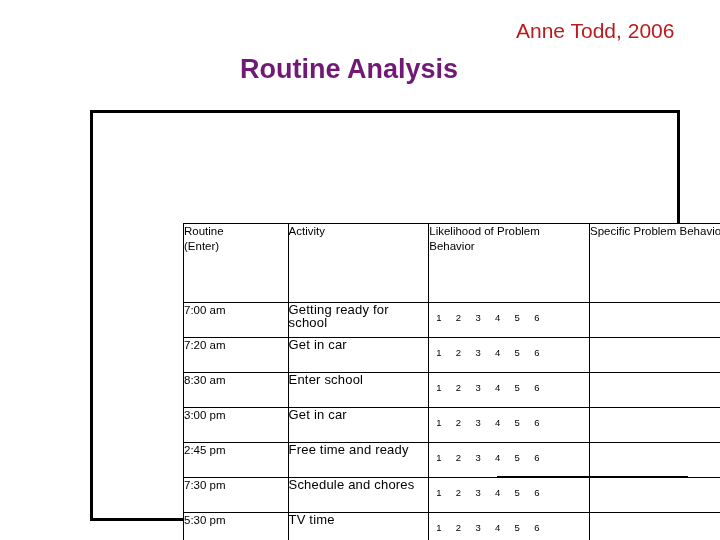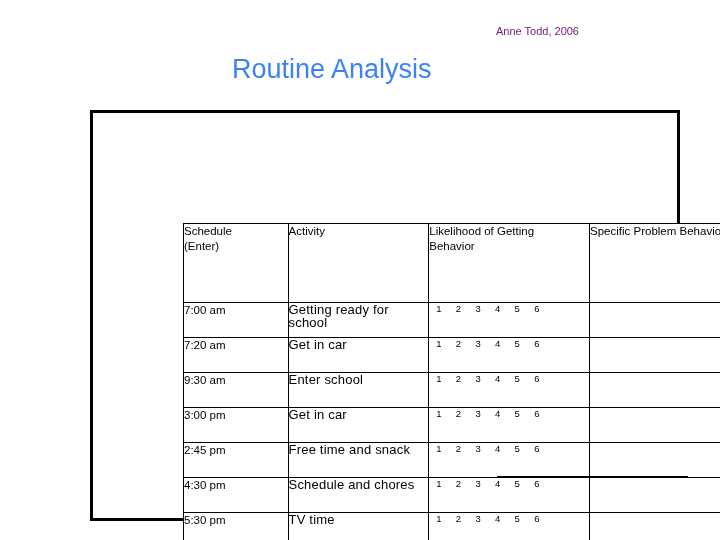--- a/index.html
+++ b/index.html
@@ -13,40 +13,40 @@
     height: 540px;
     position: relative;
     overflow: hidden;
     font-family: "Liberation Sans", sans-serif;
     color: #000000;
   }
 
   
   #slide-title {
     position: absolute;
-    left: 232px;
+    left: 240px;
     top: 34px;
     width: 250px;
     font-size: 27px;
-    font-weight: normal;
+    font-weight: bold;
     line-height: 34px;
     letter-spacing: 0px;
     white-space: nowrap;
-    color: #3b82f6;
+    color: #701a75;
   }
 
   #attribution {
     position: absolute;
-    left: 496px;
+    left: 516px;
     top: 22px;
-    font-size: 11px;
+    font-size: 21px;
     font-weight: normal;
     line-height: 18px;
     white-space: nowrap;
-    color: #701a75;
+    color: #b91c1c;
   }
 
   
   #routine-table {
     position: absolute;
     left: 90px;
     top: 110px;
     width: 590px;
     border-collapse: collapse;
     table-layout: fixed;
@@ -139,20 +139,21 @@
   }
 
   .cell-scale {
     padding: 6px 0 0 0;
   }
   .scale-list {
     display: block;
     width: 118px;
     font-size: 0;
     margin-left: 7px;
+    margin-top: 9px;
   }
   .scale-list .scale-num {
     display: inline-block;
     width: 19.6px;
     font-size: 9.5px;
     line-height: 12px;
     text-align: left;
     color: #000000;
   }
 
@@ -181,28 +182,28 @@
   <table id="routine-table">
     <colgroup>
       <col class="c-schedule">
       <col class="c-activity">
       <col class="c-likelihood">
       <col class="c-specific">
     </colgroup>
     <tbody id="table-body">
       <tr class="head-row">
         <td class="th-center">
-          <div>Schedule</div>
+          <div>Routine</div>
           <div>(Enter)</div>
         </td>
         <td class="th-center">
           <div>Activity</div>
         </td>
         <td class="th-left">
-          <div>Likelihood of Getting</div>
+          <div>Likelihood of Problem</div>
           <div>Behavior</div>
         </td>
         <td class="th-center">
           <div>Specific Problem Behavior</div>
         </td>
       </tr>
     <tr class="data-row first-data">
           <td class="cell-time">7:00 am</td>
           <td class="cell-activity">Getting ready for school</td>
           <td class="cell-scale">
@@ -212,45 +213,45 @@
         </tr>
         <tr class="data-row">
           <td class="cell-time">7:20 am</td>
           <td class="cell-activity">Get in car</td>
           <td class="cell-scale">
             <span class="scale-list"><span class="scale-num">1</span><span class="scale-num">2</span><span class="scale-num">3</span><span class="scale-num">4</span><span class="scale-num">5</span><span class="scale-num">6</span></span>
           </td>
           <td class="cell-specific"></td>
         </tr>
         <tr class="data-row">
-          <td class="cell-time">9:30 am</td>
+          <td class="cell-time">8:30 am</td>
           <td class="cell-activity">Enter school</td>
           <td class="cell-scale">
             <span class="scale-list"><span class="scale-num">1</span><span class="scale-num">2</span><span class="scale-num">3</span><span class="scale-num">4</span><span class="scale-num">5</span><span class="scale-num">6</span></span>
           </td>
           <td class="cell-specific"></td>
         </tr>
         <tr class="data-row">
           <td class="cell-time">3:00 pm</td>
           <td class="cell-activity">Get in car</td>
           <td class="cell-scale">
             <span class="scale-list"><span class="scale-num">1</span><span class="scale-num">2</span><span class="scale-num">3</span><span class="scale-num">4</span><span class="scale-num">5</span><span class="scale-num">6</span></span>
           </td>
           <td class="cell-specific"></td>
         </tr>
         <tr class="data-row">
           <td class="cell-time">2:45 pm</td>
-          <td class="cell-activity">Free time and snack</td>
-          <td class="cell-scale">
-            <span class="scale-list"><span class="scale-num">1</span><span class="scale-num">2</span><span class="scale-num">3</span><span class="scale-num">4</span><span class="scale-num">5</span><span class="scale-num">6</span></span>
-          </td>
-          <td class="cell-specific"></td>
-        </tr>
-        <tr class="data-row">
-          <td class="cell-time">4:30 pm</td>
+          <td class="cell-activity">Free time and ready</td>
+          <td class="cell-scale">
+            <span class="scale-list"><span class="scale-num">1</span><span class="scale-num">2</span><span class="scale-num">3</span><span class="scale-num">4</span><span class="scale-num">5</span><span class="scale-num">6</span></span>
+          </td>
+          <td class="cell-specific"></td>
+        </tr>
+        <tr class="data-row">
+          <td class="cell-time">7:30 pm</td>
           <td class="cell-activity">Schedule and chores</td>
           <td class="cell-scale">
             <span class="scale-list"><span class="scale-num">1</span><span class="scale-num">2</span><span class="scale-num">3</span><span class="scale-num">4</span><span class="scale-num">5</span><span class="scale-num">6</span></span>
           </td>
           <td class="cell-specific"></td>
         </tr>
         <tr class="data-row">
           <td class="cell-time">5:30 pm</td>
           <td class="cell-activity">TV time</td>
           <td class="cell-scale">

